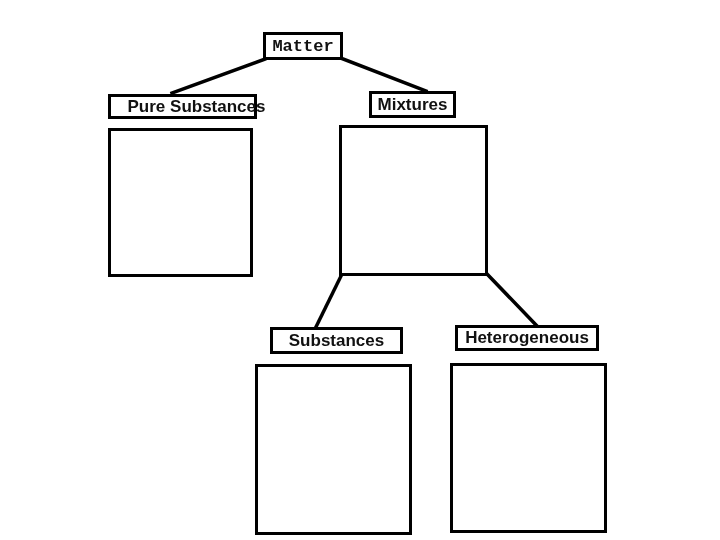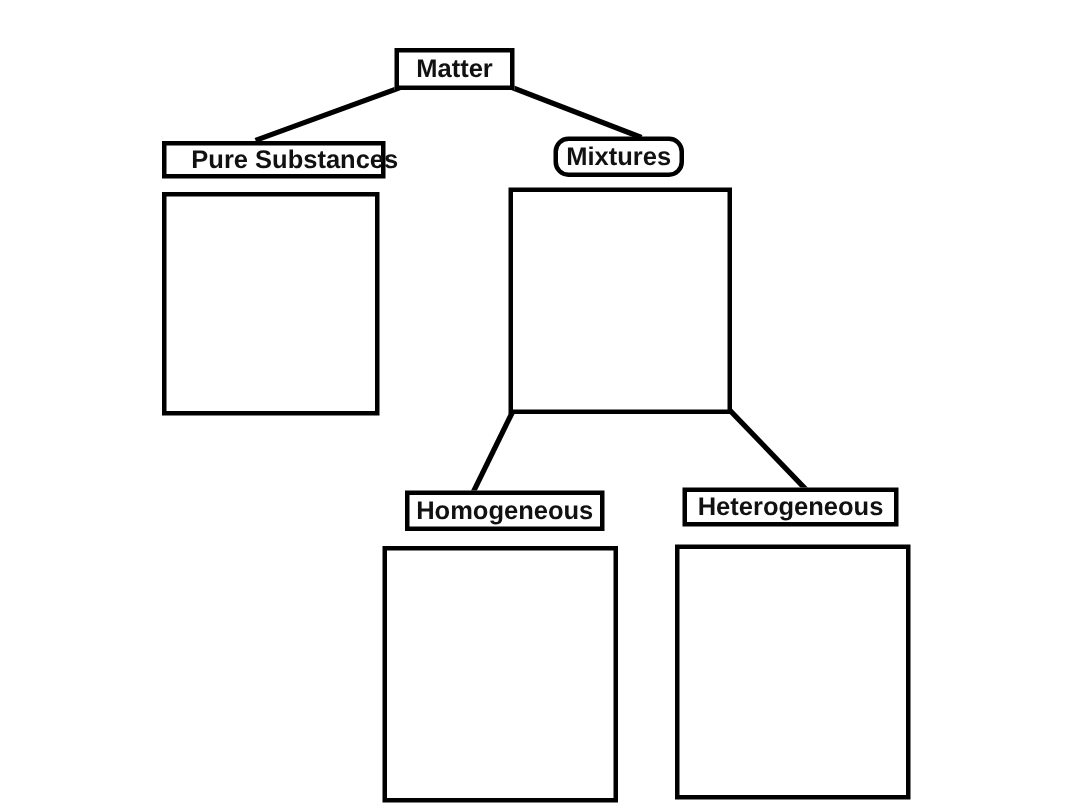--- a/index.html
+++ b/index.html
@@ -35,23 +35,23 @@
     color: #111111;
     white-space: nowrap;
     letter-spacing: 0px;
   }
   .empty-box {
     position: absolute;
     box-sizing: border-box;
     border: 3px solid #000000;
     background: #ffffff;
   }
-  #matter-label        { left: 263px; top: 32px;  width: 80px;  height: 28px; }
+  #matter-label        { left: 263px; top: 32px;  width: 80px;  height: 28px; font-family: Liberation Mono, monospace; }
   #pure-label          { left: 108px; top: 94px;  width: 149px; height: 25px; padding-left: 28px; }
-  #mixtures-label      { left: 369px; top: 91px;  width: 87px;  height: 27px; border-radius: 10px; }
+  #mixtures-label      { left: 369px; top: 91px;  width: 87px;  height: 27px; }
   #homogeneous-label   { left: 270px; top: 327px; width: 133px; height: 27px; }
   #heterogeneous-label { left: 455px; top: 325px; width: 144px; height: 26px; justify-content: center; }
 
   #pure-box          { left: 108px; top: 128px; width: 145px; height: 149px; }
   #mixtures-box      { left: 339px; top: 125px; width: 149px; height: 151px; }
   #homogeneous-box   { left: 255px; top: 364px; width: 157px; height: 171px; }
   #heterogeneous-box { left: 450px; top: 363px; width: 157px; height: 170px; }
 </style>
 </head>
 <body>
@@ -71,21 +71,21 @@
 
   <div id="pure-label" class="label-box">
     <span>Pure Substances</span>
   </div>
 
   <div id="mixtures-label" class="label-box">
     <span>Mixtures</span>
   </div>
 
   <div id="homogeneous-label" class="label-box">
-    <span>Homogeneous</span>
+    <span>Substances</span>
   </div>
 
   <div id="heterogeneous-label" class="label-box">
     <span>Heterogeneous</span>
   </div>
 
   <div id="pure-box" class="empty-box"></div>
 
   <div id="mixtures-box" class="empty-box"></div>
 

